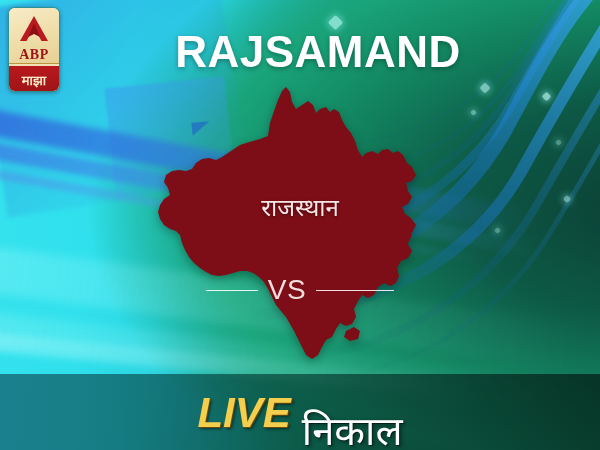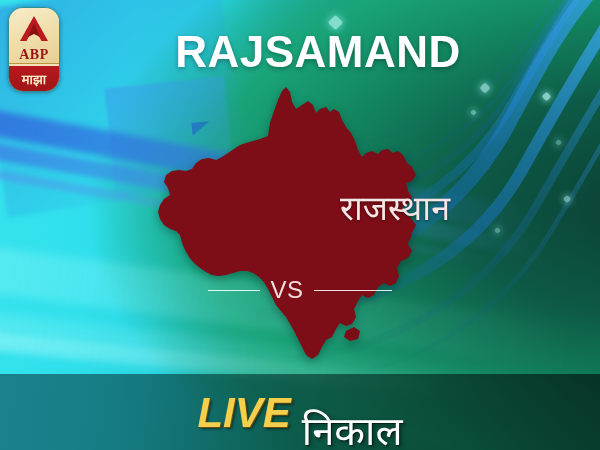--- a/index.html
+++ b/index.html
@@ -87,21 +87,21 @@
     display:block;width:100%;height:100%;
     background:rgba(190,255,250,.85);
     transform:rotate(45deg);
     border-radius:2px;
     box-shadow:0 0 6px 2px rgba(150,245,255,.55);
   }
 
   
   .logo{
     position:absolute;left:8px;top:7px;width:50px;height:83px;
-    border-radius:15px;overflow:hidden;
+    border-radius:7px;overflow:hidden;
     background:#f3e2b8;
     border:1.5px solid #2e8f95;
     box-shadow:0 1px 4px rgba(0,0,0,.35);
   }
   .logo-top{
     position:relative;height:55px;
     background:linear-gradient(160deg,#f7ecc8 0%,#efdda8 55%,#e7cf93 100%);
     border-bottom:1px solid #b9953f;
   }
   .logo-arrow{
@@ -117,21 +117,21 @@
     color:#9a1418;line-height:14px;
   }
   .logo-bot{
     height:28px;
     background:linear-gradient(180deg,#b8191d 0%,#9d1317 100%);
     display:flex;align-items:center;justify-content:center;
     border-top:2px solid #f3e2b8;
   }
   .logo-bot span{
     color:#f6e9c6;font-size:13px;font-weight:bold;line-height:13px;
-    font-family:Liberation Mono, monospace;
+    font-family:Liberation Serif, serif;
   }
 
   
   .title{
     position:absolute;left:0;right:0;top:27px;
     text-align:center;
     font-size:44px;font-weight:bold;
     letter-spacing:.5px;
     color:#ffffff;
     font-family:"Liberation Sans", sans-serif;
@@ -141,37 +141,37 @@
 
   
   .map-wrap{
     position:absolute;left:150px;top:83px;width:300px;height:295px;
   }
   .map-wrap svg{display:block;width:100%;height:100%;
     filter:drop-shadow(0 3px 5px rgba(0,0,0,.30));}
 
   .map-label{
     position:absolute;left:150px;top:188px;width:300px;
-    text-align:right;
+    text-align:center;
     color:#f6e6e6;
-    font-size:34px;line-height:40px;
+    font-size:24px;line-height:40px;
     font-family:"Liberation Sans", sans-serif;
     text-shadow:0 1px 3px rgba(0,0,0,.45);
   }
 
   
   .vs-row{
     position:absolute;left:0;right:0;top:277px;height:26px;
     display:flex;align-items:center;justify-content:center;gap:10px;
   }
   .vs-line{height:1px;background:rgba(255,255,255,.88);}
   .vs-line.left{width:52px;}
   .vs-line.right{width:78px;}
   .vs-text{
-    color:#f4dede;font-size:24px;letter-spacing:.5px;
+    color:#f4dede;font-size:28px;letter-spacing:.5px;
     font-family:"Liberation Sans", sans-serif;
     line-height:20px;
   }
 
   
   .bottom-bar{
     position:absolute;left:0;right:0;top:374px;height:76px;
     background:linear-gradient(90deg,
       rgba(10,58,72,.58) 0%,
       rgba(8,62,66,.60) 18%,

